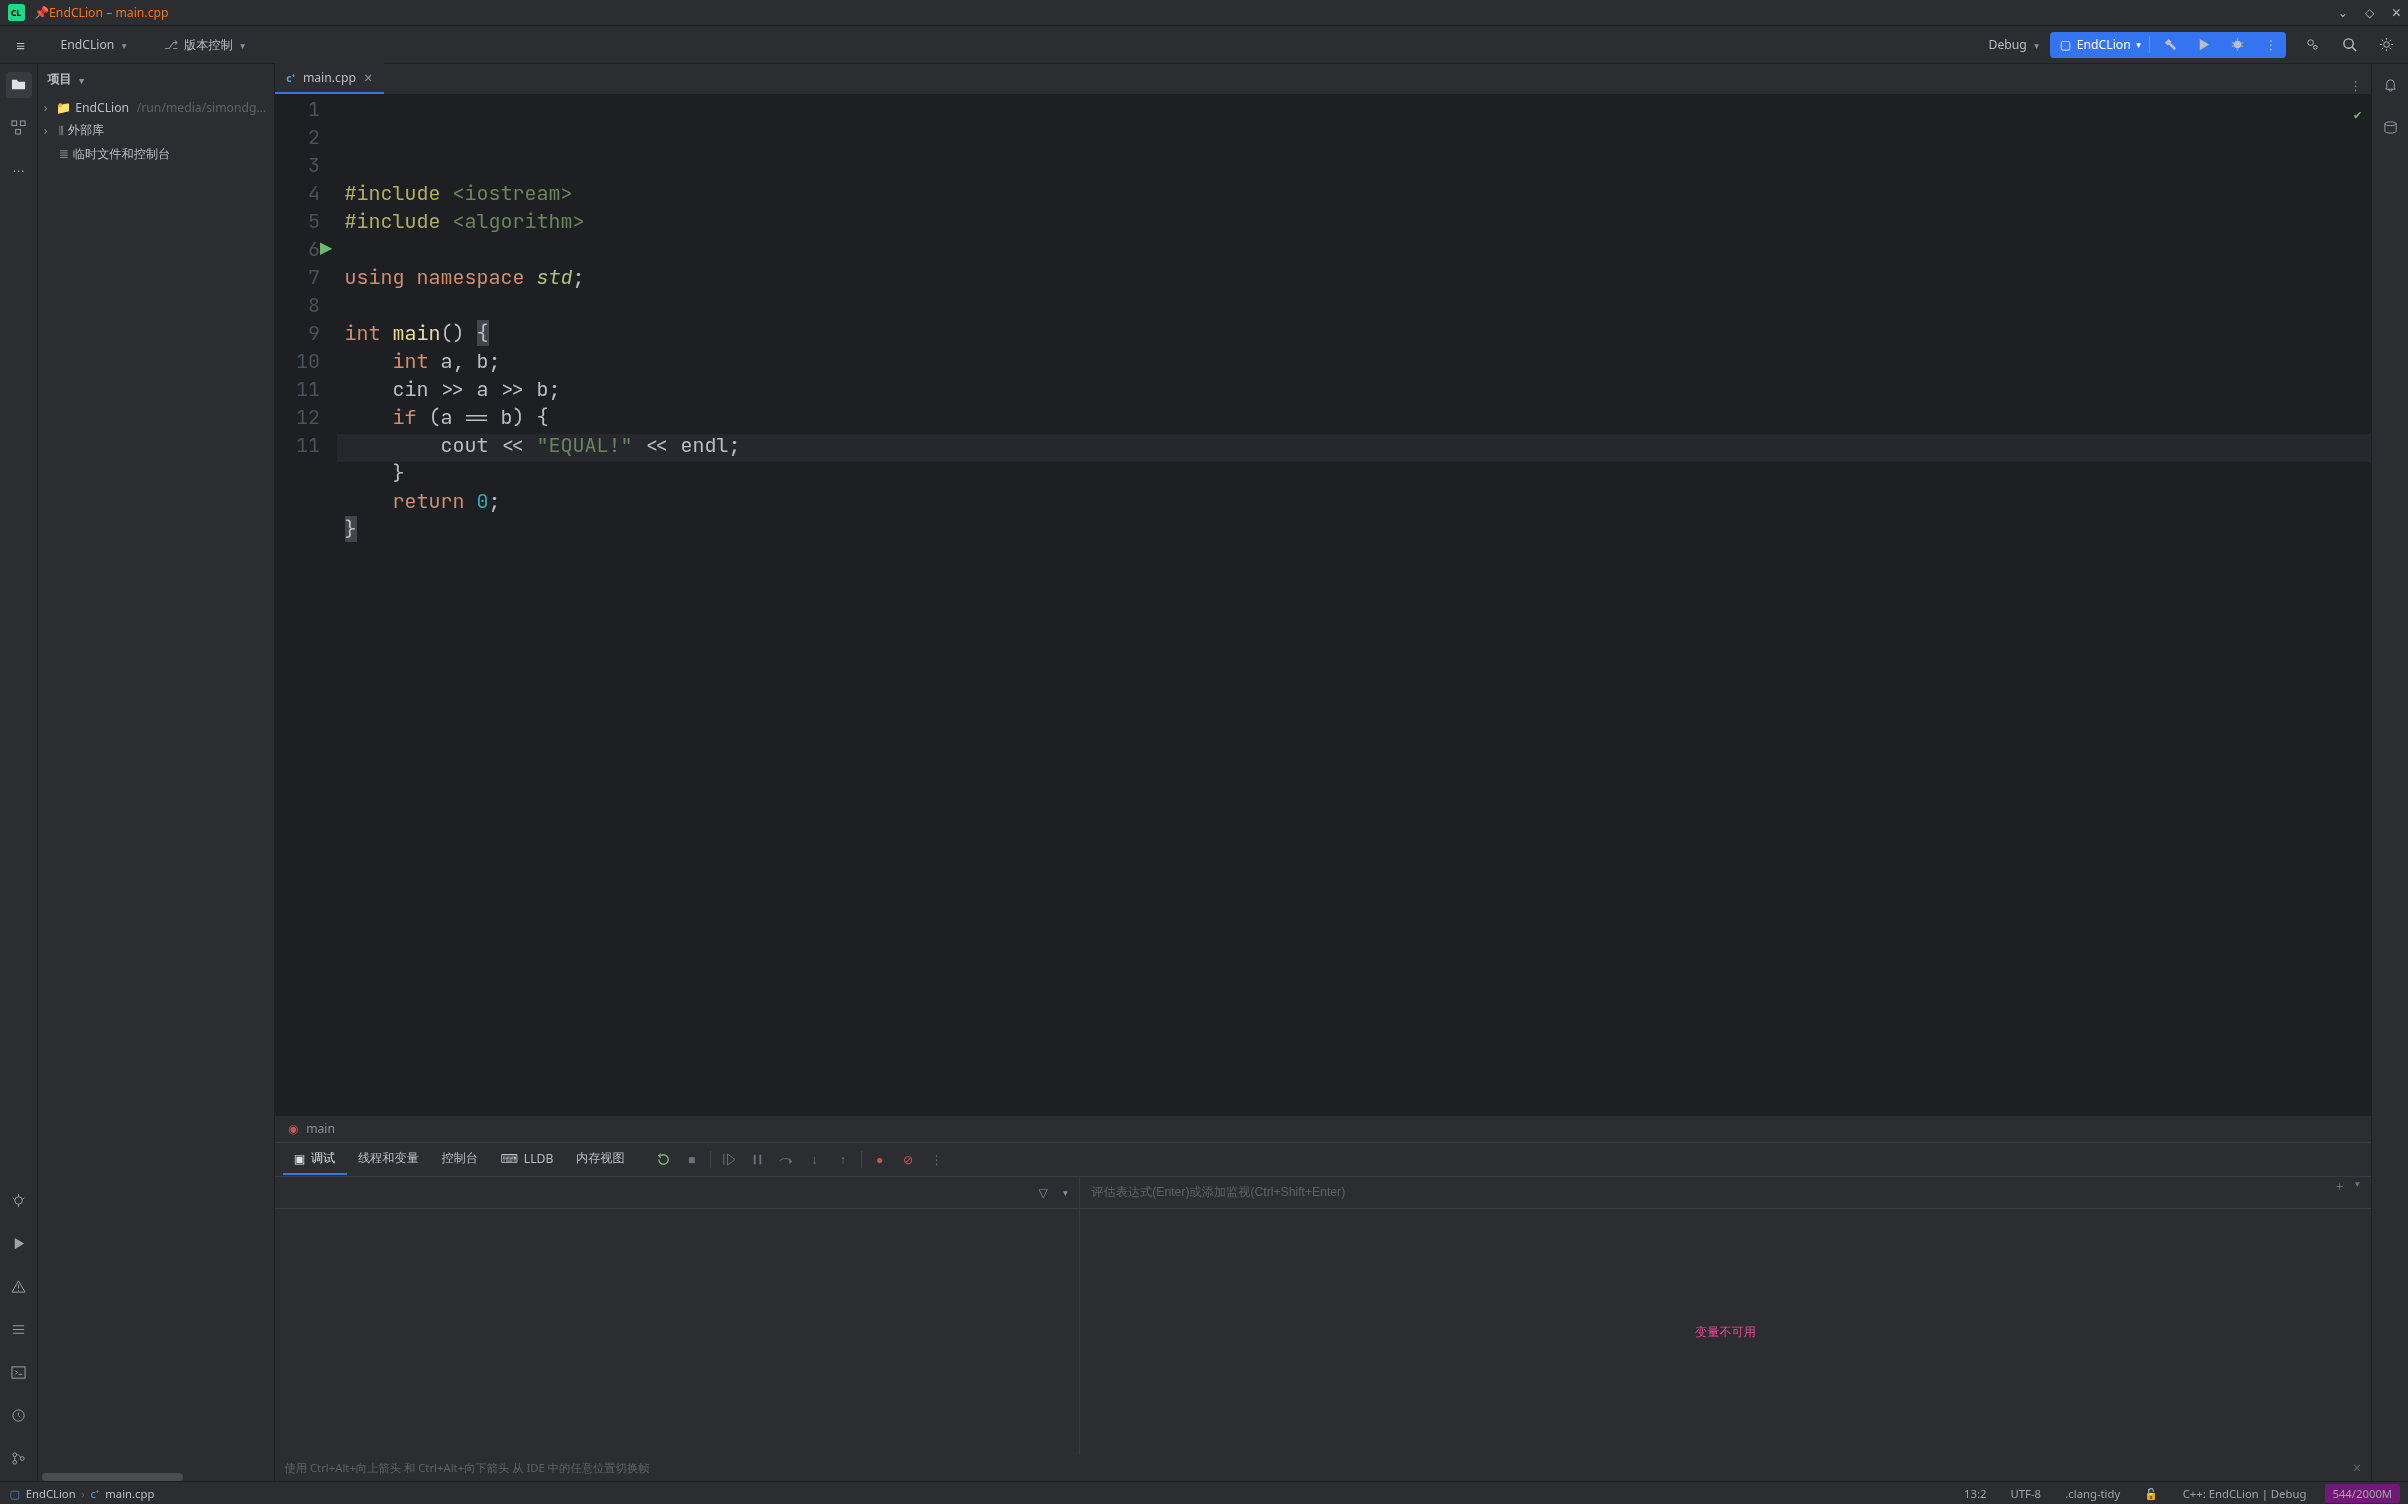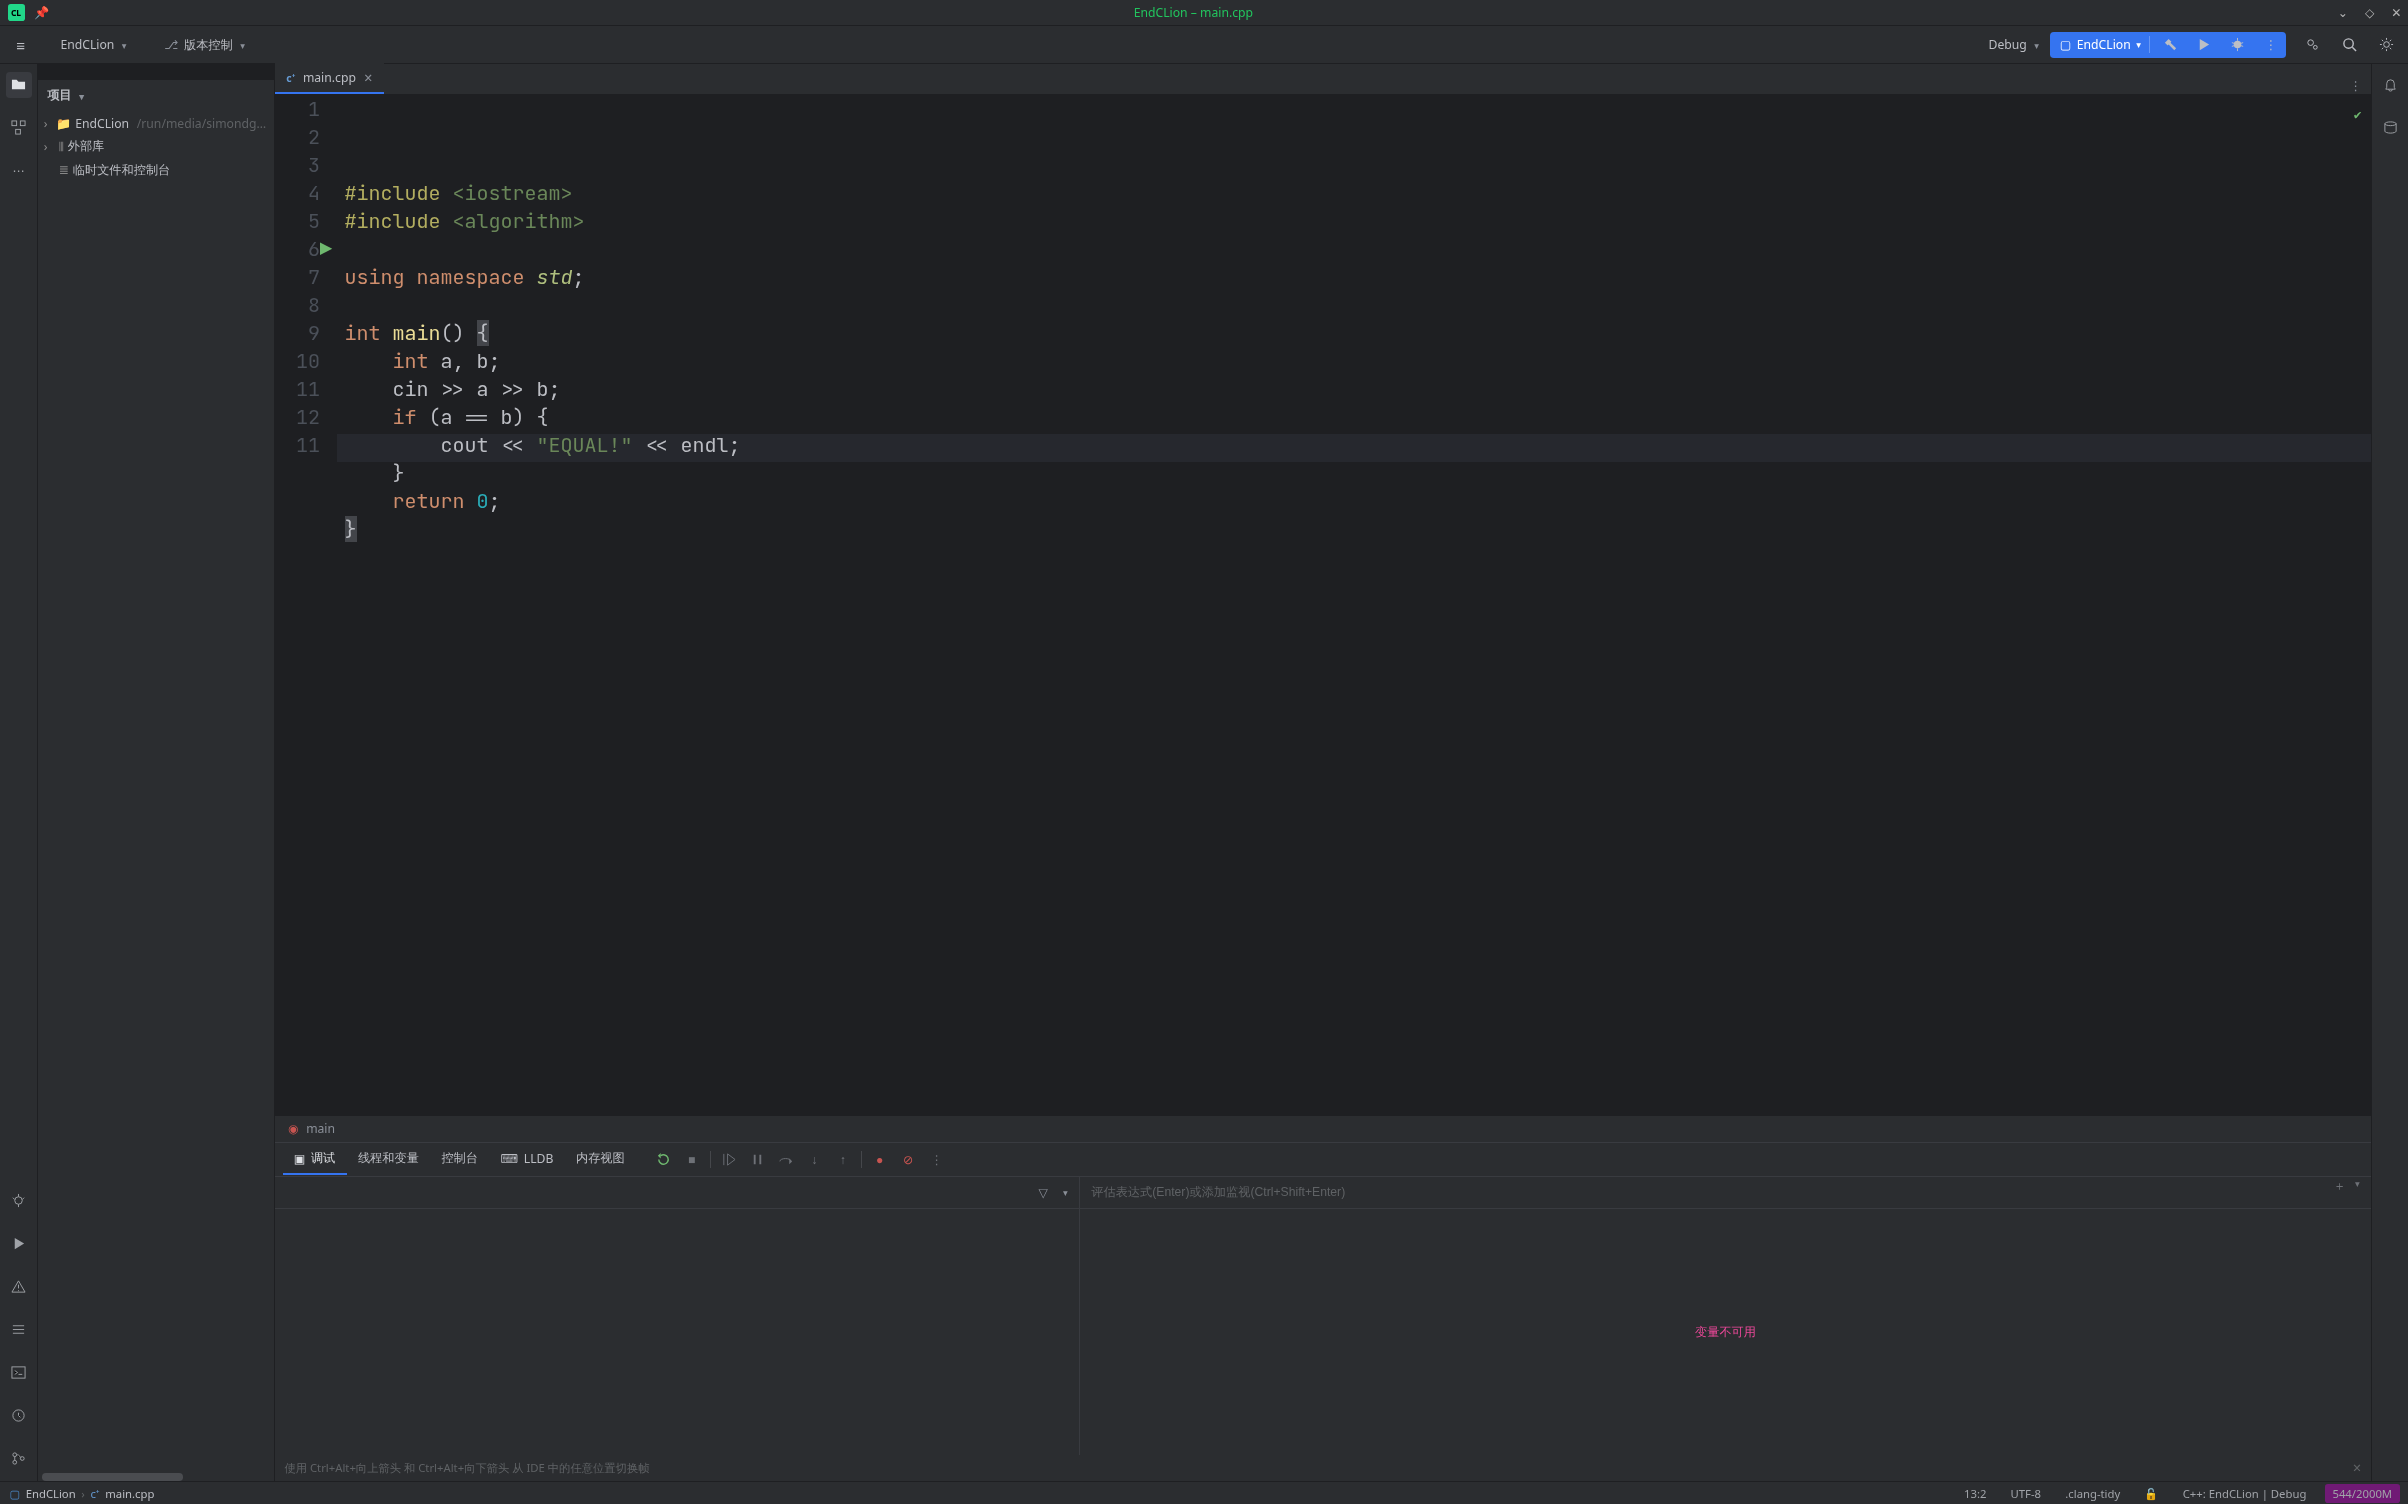--- a/index.html
+++ b/index.html
@@ -3,21 +3,21 @@
 <meta charset="utf-8">
 <style>
 * { margin: 0; padding: 0; box-sizing: border-box; }
 html, body { width: 100%; height: 100%; font-family: "Segoe UI", "Noto Sans", sans-serif; background: #1e1f22; color: #bcbec4; overflow: hidden; font-size: 12.2px; }
 .app { display: flex; flex-direction: column; width: 2409px; height: 1505px; transform-origin: top left; }
 
 
 .titlebar { height: 26px; background: #2b2d30; display: flex; align-items: center; padding: 0 7.5px; border-bottom: 0.9px solid #1e1f22; }
 .titlebar .logo { width: 17px; height: 17px; background: #21d789; border-radius: 2.8px; display: flex; align-items: center; justify-content: center; font-size: 8.5px; font-weight: bold; color: #000; }
 .titlebar .pin { margin-left: 9.4px; color: #ccc; }
-.titlebar .title { flex: 1; text-align: center; font-size: 12.2px; color: #22c55e; }
+.titlebar .title { flex: 1; font-size: 12.2px; color: #f97316; }
 .titlebar .wincontrols { display: flex; gap: 17px; color: #b4b4b4; }
 .titlebar .wincontrols span { cursor: pointer; }
 
 
 .toolbar { height: 38px; background: #2b2d30; display: flex; align-items: center; padding: 0 9.4px; border-bottom: 0.9px solid #1e1f22; }
 .toolbar .ham { width: 22.6px; text-align: center; font-size: 15px; color: #bcbec4; cursor: pointer; }
 .toolbar .proj-dd, .toolbar .vcs-dd, .toolbar .cfg-dd { display: flex; align-items: center; gap: 5.6px; padding: 3.8px 9.4px; cursor: pointer; border-radius: 3.8px; margin-left: 19px; }
 .toolbar .spacer { flex: 1; }
 .toolbar .run-cfg { display: flex; align-items: center; background: #3574f0; border-radius: 3.8px; height: 26px; padding: 0 1.9px 0 9.4px; gap: 3.8px; color: #fff; margin: 0 1.9px; }
 .toolbar .run-cfg .label { display:flex; align-items:center; gap:5.6px; padding-right:7.5px; border-right:0.9px solid rgba(255,255,255,0.25);}
@@ -28,21 +28,21 @@
 
 .mainrow { flex: 1; display: flex; min-height: 0; }
 
 
 .leftgutter { width: 38px; background: #2b2d30; border-right: 0.9px solid #1e1f22; display: flex; flex-direction: column; align-items: center; padding-top: 7.5px; gap: 17px; }
 .leftgutter .ico { width: 26px; height: 26px; display: flex; align-items: center; justify-content: center; border-radius: 3.8px; cursor: pointer; color: #a0a3a8; }
 .leftgutter .ico.active { background: #393b40; color: #dfe1e5; }
 .leftgutter .bottom { margin-top: auto; display:flex; flex-direction:column; align-items:center; gap:17px; padding-bottom:9.4px;}
 
 
-.projpanel { width: 237px; background: #2b2d30; border-right: 0.9px solid #1e1f22; display: flex; flex-direction: column; margin-top: 16px; }
+.projpanel { width: 237px; background: #2b2d30; border-right: 0.9px solid #1e1f22; display: flex; flex-direction: column; }
 .projpanel .hdr { height: 30px; display: flex; align-items: center; padding: 0 9.4px; font-weight: 600; font-size: 12.2px; gap:5.6px;}
 .projpanel .tree { padding: 1.9px 3.8px; font-size: 12.2px; }
 .projpanel .node { display: flex; align-items: center; gap: 3.8px; padding: 2.8px 1.9px; cursor: pointer; white-space: nowrap; overflow: hidden; }
 .projpanel .node .chev { width: 11.3px; color: #888; }
 .projpanel .node .path { color: #5f6265; margin-left: 3.8px; overflow:hidden; text-overflow:ellipsis;}
 .projpanel .scrollthumb { height:7.5px; width:141px; background:#4a4c50; border-radius:3.8px; margin:3.8px 0 0 3.8px; margin-top:auto; position:relative;}
 
 
 .editorcol { flex: 1; display: flex; flex-direction: column; min-width: 0; background: #1e1f22; }
 .tabs { height: 31px; background: #2b2d30; display: flex; align-items: flex-end; border-bottom: 0.9px solid #1e1f22; }

